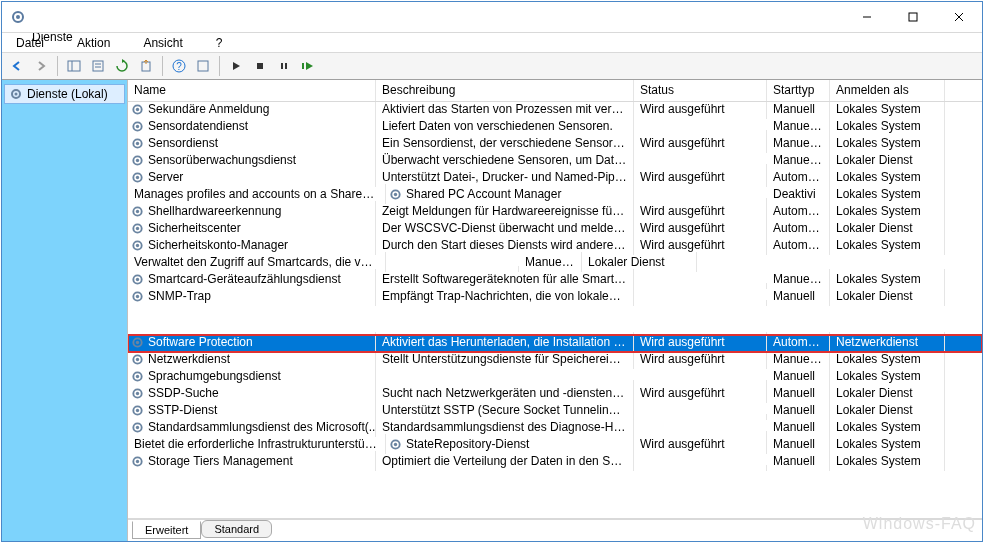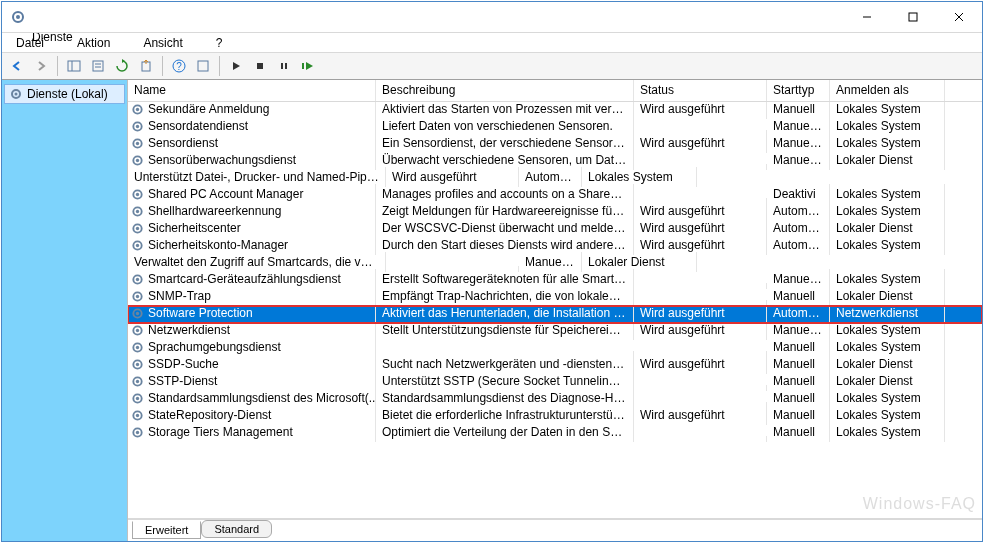--- a/index.html
+++ b/index.html
@@ -24,26 +24,26 @@
   .col { padding:3px 6px; border-right:1px solid #e5e5e5; overflow:hidden; white-space:nowrap; text-overflow:ellipsis;}
   .c-name { width:248px;}
   .c-desc { width:258px;}
   .c-status { width:133px;}
   .c-start { width:63px;}
   .c-logon { width:115px;}
   .list-body { overflow-y:scroll; height:calc(100% - 22px);}
   .row { display:flex; height:17px; align-items:flex-end;}
   .row .c-name { display:flex; align-items:center; gap:4px; padding-left:2px;}
   .gear { width:14px; height:14px; flex:0 0 14px; display:inline-flex; align-items:center; justify-content:center;}
-  .row.sel { background:#0078d7; color:#fff;}
+  .row.sel { background:#0078d7; color:#fff;margin-top:29px;}
   .row.hl { outline:2px solid #e03030; outline-offset:-1px; position:relative;}
   .tabs { height:22px; display:flex; align-items:flex-start; padding-left:4px; background:#fff; border-top:1px solid #d9d9d9;}
   .tab { border:1px solid #aaa; border-top:1px solid #fff; padding:2px 12px; font-size:11px; background:#fff; position:relative; top:1px;}
   .tab.inactive { background:#f2f2f2; border-top:1px solid #aaa; top:0;border-radius:6px;}
-  .watermark { position:absolute; right:6px; bottom:28px; font-size:16px; color:#ddd; letter-spacing:1px; pointer-events:none;}
+  .watermark { position:absolute; right:6px; bottom:8px; font-size:16px; color:#ddd; letter-spacing:1px; pointer-events:none;}
   svg { display:block;}
 </style>
 </head>
 <body>
 
 <div class="window">
   <div class="titlebar">
     <span class="title-icon">
       <svg width="14" height="14" viewBox="0 0 14 14">
           <circle cx="7" cy="7" r="5" fill="none" stroke="#5a7aa0" stroke-width="2"></circle>
@@ -229,36 +229,45 @@
                   </svg>
                 </span>
                 <span>Sensorüberwachungsdienst</span>
               </div>
               <div class="col c-desc">Überwacht verschiedene Sensoren, um Daten...</div>
               <div class="col c-status"></div>
               <div class="col c-start">Manuell ...</div>
               <div class="col c-logon">Lokaler Dienst</div>
             </div>
             <div class="row">
+              <div class="col c-name">
+                <span class="gear">
+                  <svg width="13" height="13" viewBox="0 0 14 14">
+                    <circle cx="7" cy="7" r="4.5" fill="none" stroke="#6a84a0" stroke-width="2"></circle>
+                    <circle cx="7" cy="7" r="1.8" fill="#6a84a0"></circle>
+                  </svg>
+                </span>
+                <span>Server</span>
+              </div>
               <div class="col c-desc">Unterstützt Datei-, Drucker- und Named-Pipe...</div>
               <div class="col c-status">Wird ausgeführt</div>
               <div class="col c-start">Automa...</div>
               <div class="col c-logon">Lokales System</div>
             </div>
             <div class="row">
+              <div class="col c-desc">Manages profiles and accounts on a SharedP...</div>
               <div class="col c-name">
                 <span class="gear">
                   <svg width="13" height="13" viewBox="0 0 14 14">
                     <circle cx="7" cy="7" r="4.5" fill="none" stroke="#6a84a0" stroke-width="2"></circle>
                     <circle cx="7" cy="7" r="1.8" fill="#6a84a0"></circle>
                   </svg>
                 </span>
                 <span>Shared PC Account Manager</span>
               </div>
-              <div class="col c-desc">Manages profiles and accounts on a SharedP...</div>
               <div class="col c-status"></div>
               <div class="col c-start">Deaktivi</div>
               <div class="col c-logon">Lokales System</div>
             </div>
             <div class="row">
               <div class="col c-name">
                 <span class="gear">
                   <svg width="13" height="13" viewBox="0 0 14 14">
                     <circle cx="7" cy="7" r="4.5" fill="none" stroke="#6a84a0" stroke-width="2"></circle>
                     <circle cx="7" cy="7" r="1.8" fill="#6a84a0"></circle>
@@ -421,30 +430,30 @@
                   </svg>
                 </span>
                 <span>Standardsammlungsdienst des Microsoft(...</span>
               </div>
               <div class="col c-desc">Standardsammlungsdienst des Diagnose-Hu...</div>
               <div class="col c-status"></div>
               <div class="col c-start">Manuell</div>
               <div class="col c-logon">Lokales System</div>
             </div>
             <div class="row">
+              <div class="col c-desc">Bietet die erforderliche Infrastrukturunterstütz...</div>
               <div class="col c-name">
                 <span class="gear">
                   <svg width="13" height="13" viewBox="0 0 14 14">
                     <circle cx="7" cy="7" r="4.5" fill="none" stroke="#6a84a0" stroke-width="2"></circle>
                     <circle cx="7" cy="7" r="1.8" fill="#6a84a0"></circle>
                   </svg>
                 </span>
                 <span>StateRepository-Dienst</span>
               </div>
-              <div class="col c-desc">Bietet die erforderliche Infrastrukturunterstütz...</div>
               <div class="col c-status">Wird ausgeführt</div>
               <div class="col c-start">Manuell</div>
               <div class="col c-logon">Lokales System</div>
             </div>
             <div class="row">
               <div class="col c-name">
                 <span class="gear">
                   <svg width="13" height="13" viewBox="0 0 14 14">
                     <circle cx="7" cy="7" r="4.5" fill="none" stroke="#6a84a0" stroke-width="2"></circle>
                     <circle cx="7" cy="7" r="1.8" fill="#6a84a0"></circle>

